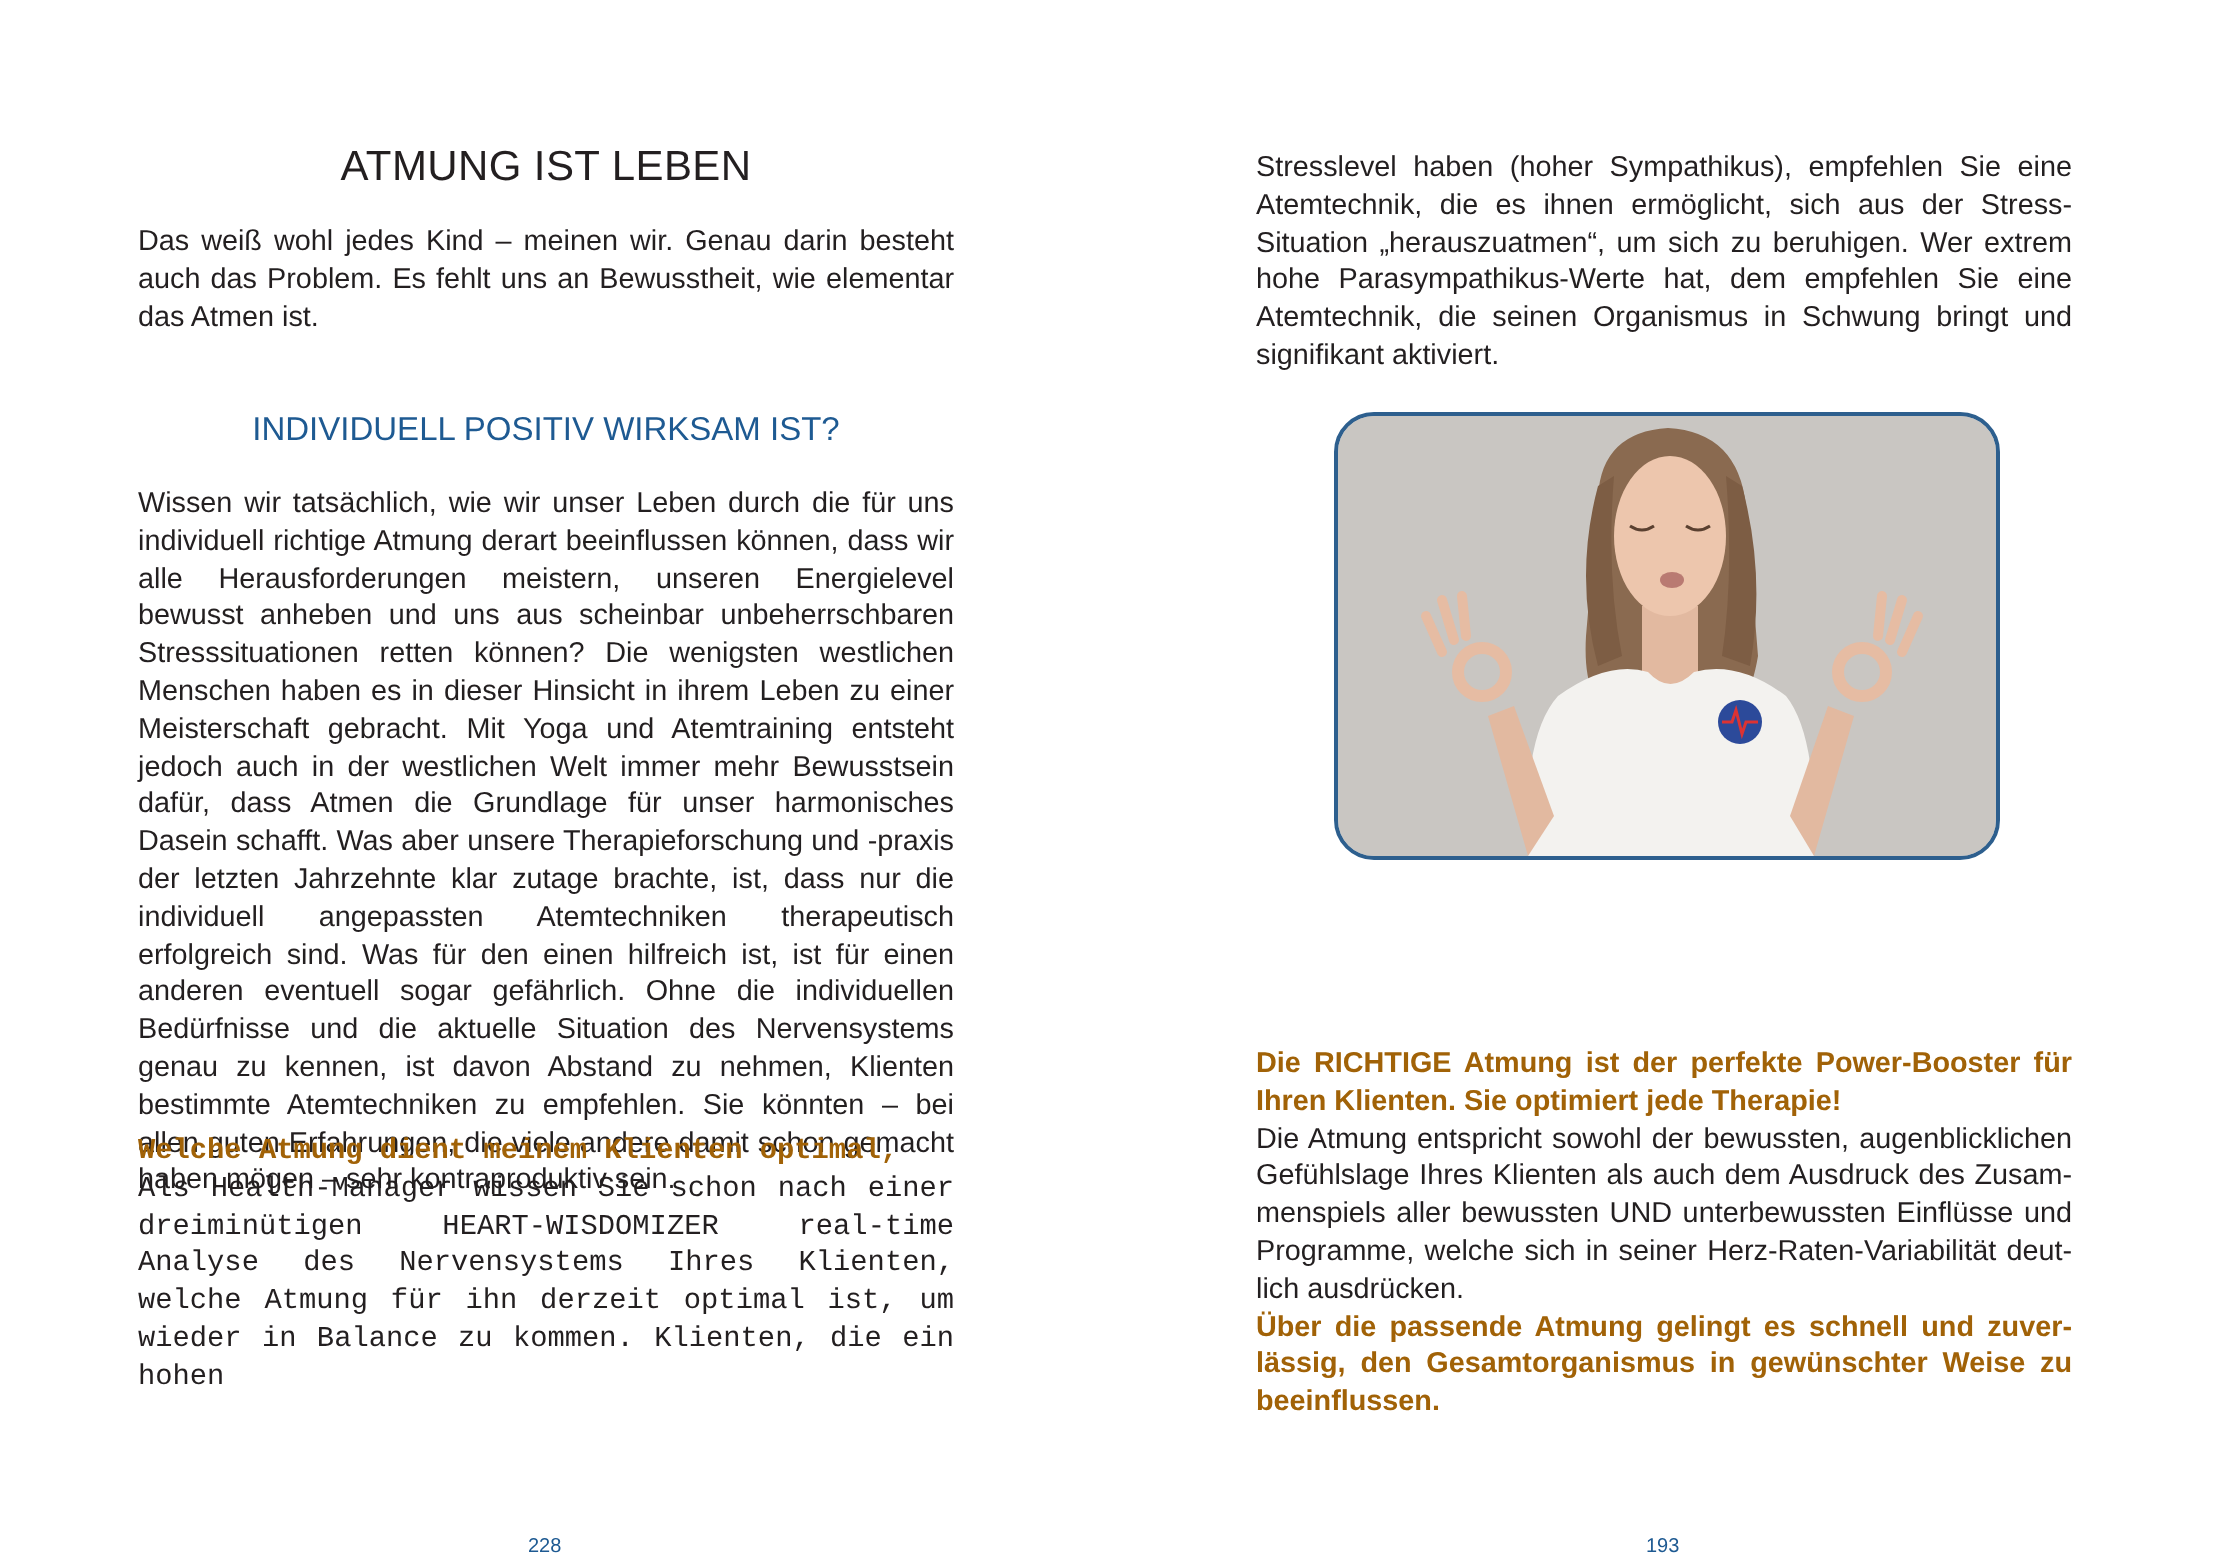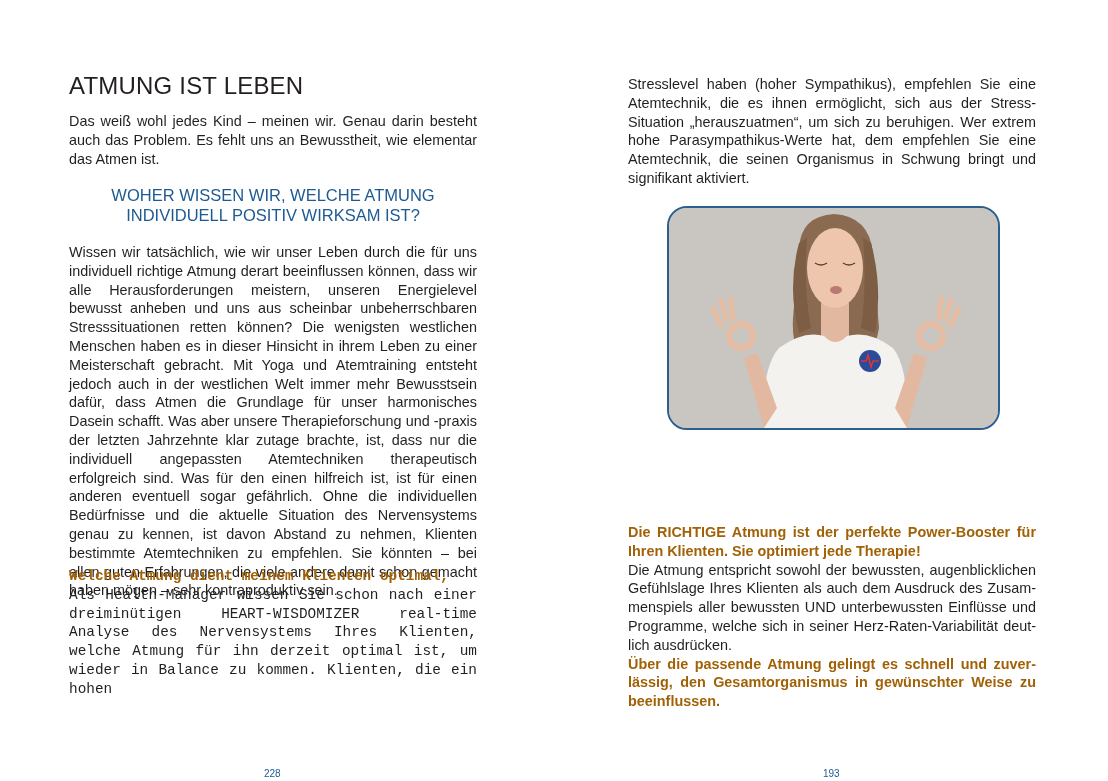--- a/index.html
+++ b/index.html
@@ -11,22 +11,22 @@
   .page.left { left: 0; width: 554px; }
   .page.right { left: 554px; width: 554px; }
   .col { position: absolute; width: 408px; }
   .page.left .col { left: 69px; }
   .page.right .col { left: 74px; }
   .body-text {
     font-size: 14.4px; line-height: 18.8px; text-align: justify; margin: 0;
     hyphens: manual;
   }
   .title {
-    position: absolute; top: 72px; left: 69px; width: 408px; text-align: left;
-    font-size: 24px; letter-spacing: 0.2px; margin: 0; font-weight: normal; color: #231f20;
+    position: absolute; top: 72px; left: 69px; width: 408px; text-align: center;
+    font-size: 21px; letter-spacing: 0.2px; margin: 0; font-weight: normal; color: #231f20;
   }
   .subtitle {
     position: absolute; top: 185px; left: 69px; width: 408px; text-align: center;
     font-size: 16.5px; line-height: 20px; color: #1e5a92; margin: 0; font-weight: normal;
   }
   .blue-bold { color: #a16207; font-weight: bold; }
   .bold { font-weight: bold; }
   .page-num {
     position: absolute; top: 768px; font-size: 10px; color: #1e5a92;
   }
@@ -42,21 +42,21 @@
 <body>
 
 <div class="page left">
   <h1 class="title">ATMUNG IST LEBEN</h1>
 
   <div class="col" style="top:112px;">
     <p class="body-text">Das weiß wohl jedes Kind – meinen wir. Genau darin besteht auch das Problem. Es fehlt uns an Bewusstheit, wie elementar das Atmen ist.</p>
   </div>
 
   <h2 class="subtitle">
-    <span>WOHER WISSEN WIR, WELCHE ATMUNG</span><br>
+    <br>
     <span>INDIVIDUELL POSITIV WIRKSAM IST?</span>
   </h2>
 
   <div class="col" style="top:243px;">
     <p class="body-text">Wissen wir tatsächlich, wie wir unser Leben durch die für uns individuell richtige Atmung derart beeinflussen können, dass wir alle Herausforderungen meistern, unseren Energielevel bewusst anheben und uns aus scheinbar unbeherrschbaren Stresssitu­ationen retten können? Die wenigsten westlichen Menschen haben es in dieser Hinsicht in ihrem Leben zu einer Meisterschaft gebracht. Mit Yoga und Atemtraining entsteht jedoch auch in der westlichen Welt immer mehr Bewusstsein dafür, dass Atmen die Grundlage für unser harmonisches Dasein schafft. Was aber unsere Therapieforschung und -praxis der letzten Jahrzehnte klar zutage brachte, ist, dass nur die individuell angepassten Atemtechniken therapeutisch erfolgreich sind. Was für den einen hilfreich ist, ist für einen anderen eventuell sogar gefährlich. Ohne die individuellen Bedürfnisse und die aktuelle Situation des Nervensystems genau zu kennen, ist davon Abstand zu nehmen, Klienten bestimmte Atemtechniken zu empfehlen. Sie könnten – bei allen guten Erfahrungen, die viele andere da­mit schon gemacht haben mögen – sehr kontraproduktiv sein.</p>
   </div>
 
   <div class="col" style="top:567px;font-family:Liberation Mono, monospace;">
     <p class="body-text blue-bold" style="text-align:left;">
       <span>Welche Atmung dient meinem Klienten optimal,</span><br>

